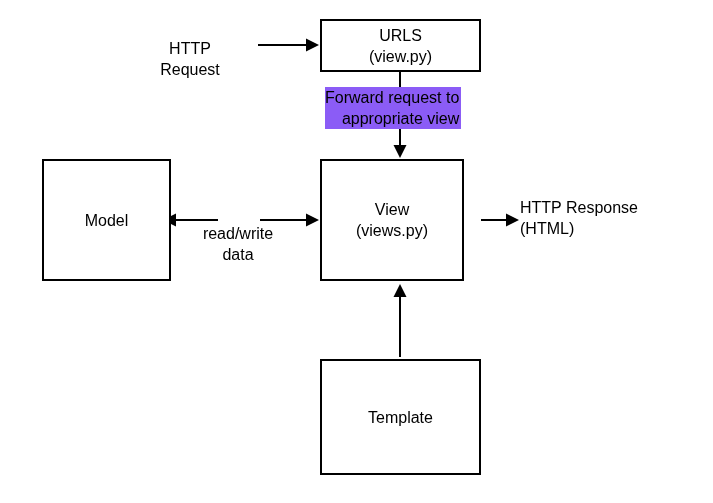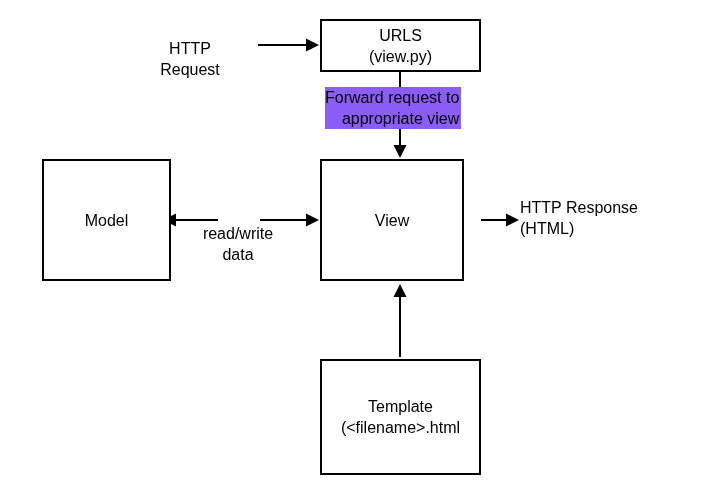--- a/index.html
+++ b/index.html
@@ -112,25 +112,25 @@
     <span>URLS</span>
     <span>(view.py)</span>
   </div>
 
   <div class="box box-model">
     <span>Model</span>
   </div>
 
   <div class="box box-view">
     <span>View</span>
+    <span>(views.py)</span>
   </div>
 
   <div class="box box-template">
     <span>Template</span>
-    <span>(&lt;filename&gt;.html</span>
   </div>
 
   <div class="label label-http-request">HTTP
 Request</div>
 
   <div class="label label-forward">Forward request to
 appropriate view</div>
 
   <div class="label label-read-write">read/write
 data</div>

